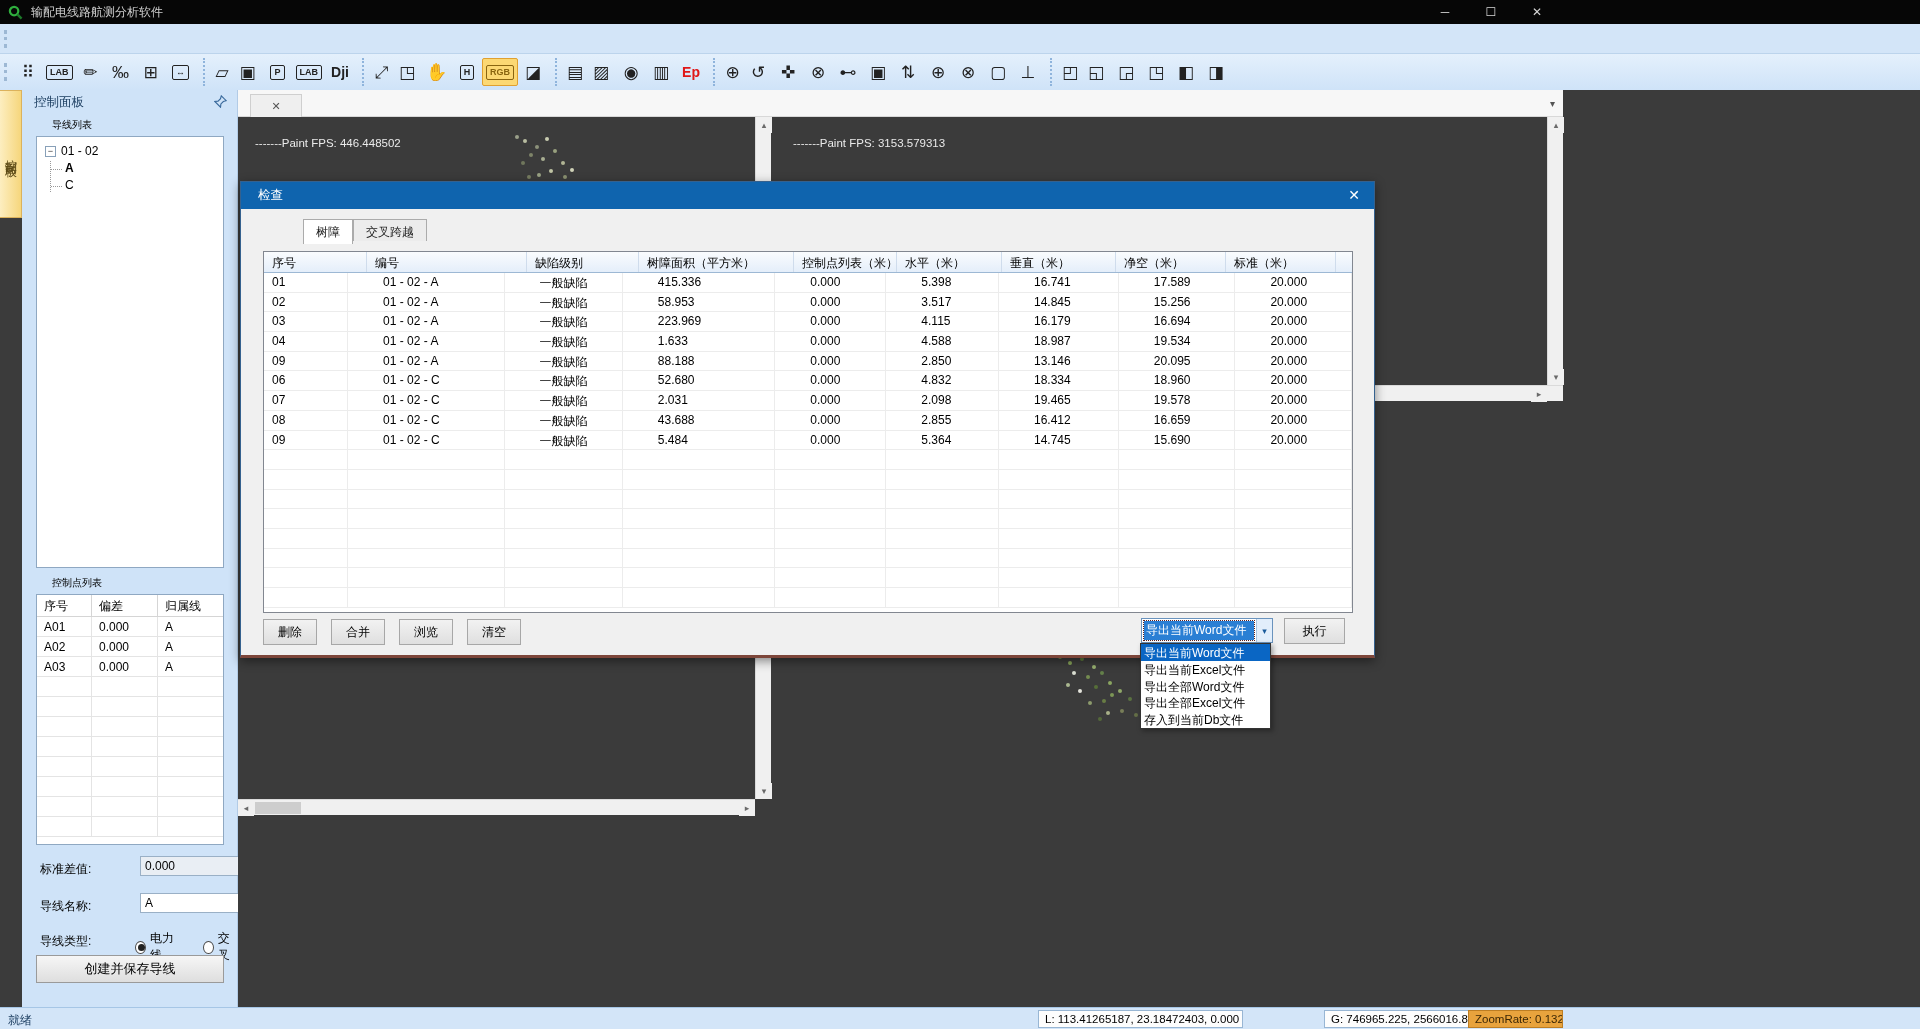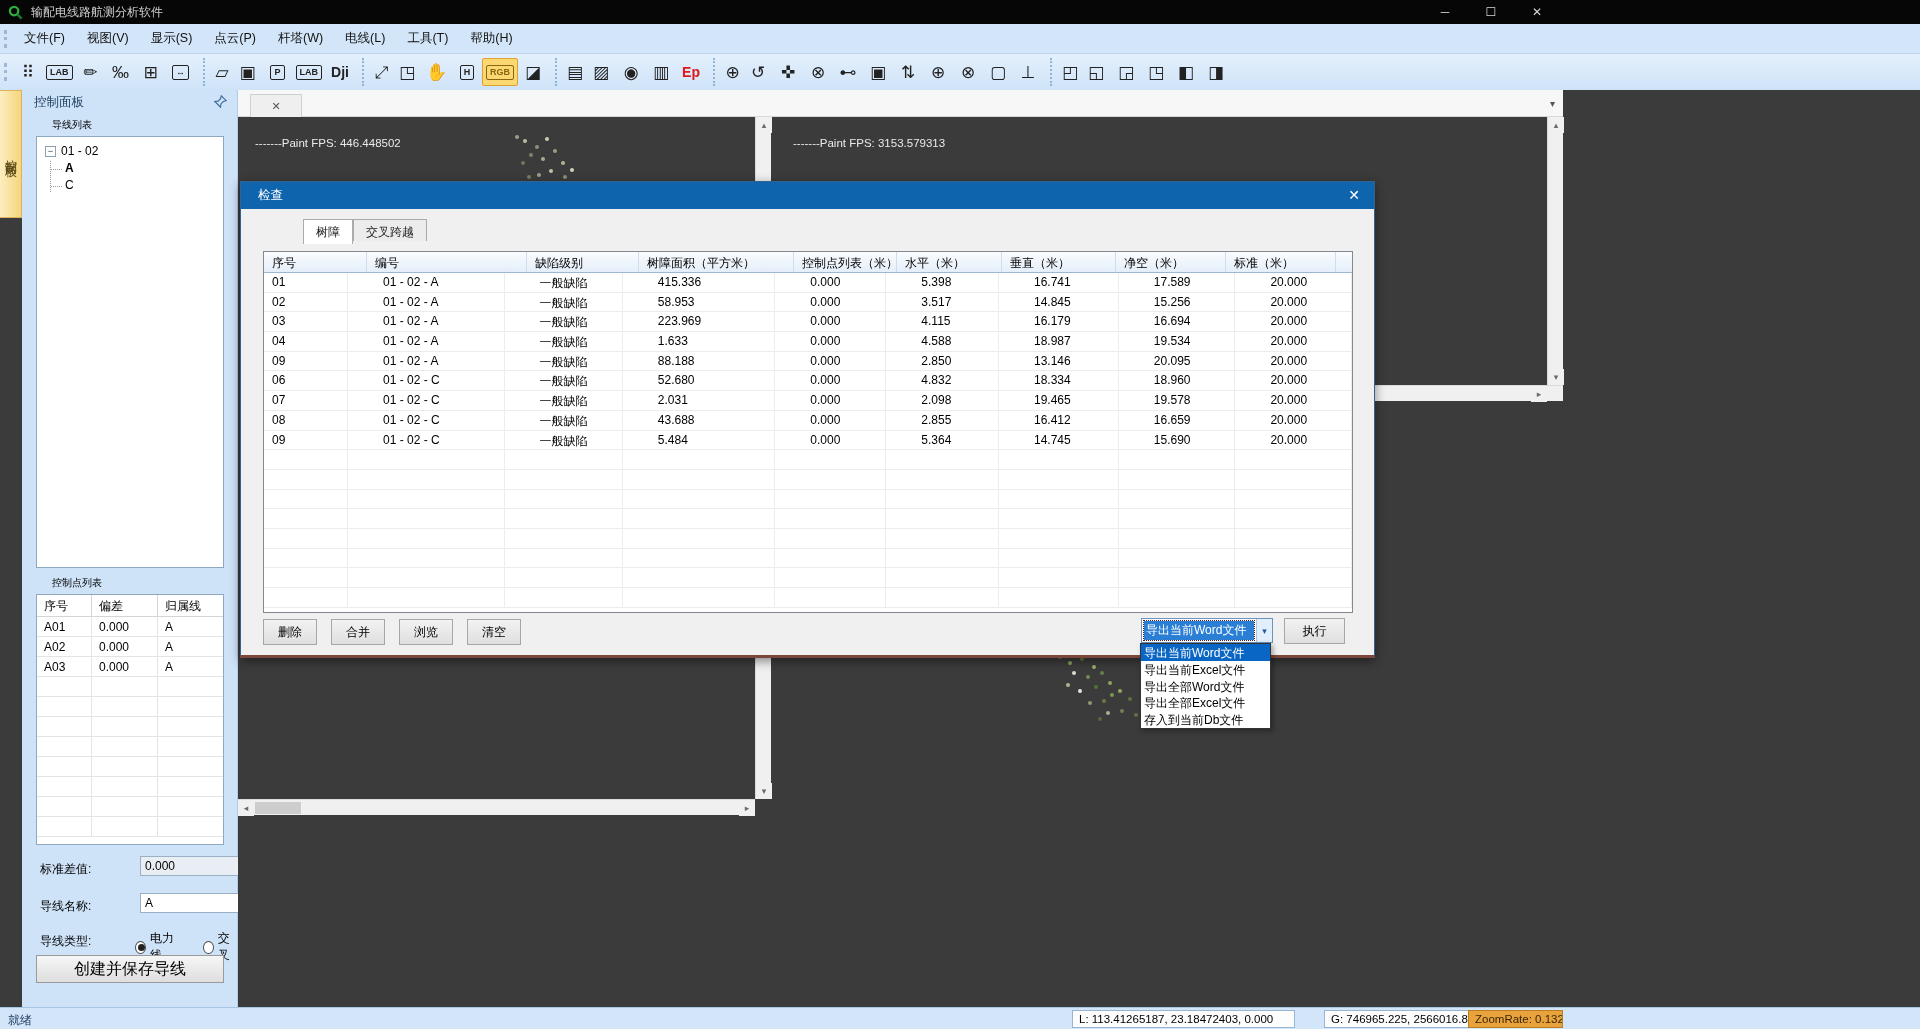--- a/index.html
+++ b/index.html
@@ -56,21 +56,21 @@
   .cp-row { display:flex; height:20px; border-bottom:1px solid #e4e4e4; }
   .cp-row span { border-right:1px solid #e4e4e4; }
   .cp-c1 { width:55px; } .cp-c2 { width:66px; } .cp-c3 { flex:1; border-right:none !important; }
 
   .fld-label { position:absolute; left:18px; font-size:12px; }
   .fld-input { position:absolute; left:118px; width:112px; height:20px; border:1px solid #9ab0c6; font-size:12px; padding:2px 4px; }
   .radio-row { position:absolute; left:113px; display:flex; gap:24px; align-items:center; font-size:12px; }
   .radio { display:flex; align-items:center; gap:4px; }
   .rb { width:13px; height:13px; border-radius:50%; border:1px solid #4a4a4a; background:#fff; position:relative; }
   .rb.on::after { content:""; position:absolute; left:2px; top:2px; width:7px; height:7px; border-radius:50%; background:#222; }
-  .create-btn { position:absolute; left:14px; top:865px; width:188px; height:28px; background:linear-gradient(#f6f6f6,#dedede); border:1px solid #9a9a9a; font-size:16px; text-align:center; line-height:26px; }
+  .create-btn { position:absolute; left:14px; top:865px; width:188px; height:28px; background:linear-gradient(#f6f6f6,#dedede); border:1px solid #9a9a9a; font-size:13px; text-align:center; line-height:26px; }
 
   
   .workspace { position:absolute; left:238px; top:90px; width:1682px; height:917px; background:#3b3b3b; }
   .doc-tabstrip { position:absolute; left:238px; top:90px; width:1325px; height:27px; background:#f7f7f7; border-bottom:1px solid #d8d8d8; }
   .doc-tab { position:absolute; left:12px; top:4px; width:52px; height:23px; background:#efefef; border:1px solid #cfcfcf; border-bottom:none; display:flex; align-items:center; justify-content:center; color:#555; font-size:11px; }
   .tab-list-arrow { position:absolute; right:8px; top:8px; color:#555; font-size:10px; }
   .fps { position:absolute; color:#eaeaea; font-size:11.5px; white-space:pre; }
 
   .vsb { position:absolute; width:16px; background:#f0f0f0; border-left:1px solid #dadada; }
   .hsb { position:absolute; height:16px; background:#f0f0f0; border-top:1px solid #dadada; }
@@ -129,31 +129,20 @@
     <span class="title-text">输配电线路航测分析软件</span>
     <div class="win-controls">
       <div class="win-btn">─</div>
       <div class="win-btn">☐</div>
       <div class="win-btn">✕</div>
     </div>
   </div>
 
   <div class="menubar">
     <div class="grip"></div>
-    <div style="display:flex">
-
-    <div class="menu-item">文件(F)</div>
-        <div class="menu-item">视图(V)</div>
-        <div class="menu-item">显示(S)</div>
-        <div class="menu-item">点云(P)</div>
-        <div class="menu-item">杆塔(W)</div>
-        <div class="menu-item">电线(L)</div>
-        <div class="menu-item">工具(T)</div>
-        <div class="menu-item">帮助(H)</div>
-      </div>
   </div>
 
   <div class="toolbar">
     <div class="grip"></div>
     <div style="display:flex;align-items:center">
 
         <div class="tool glyph">
           <span class="g">⠿</span>
         </div>
 
@@ -722,18 +711,18 @@
 
       <div class="dd-item">导出全部Word文件</div>
 
       <div class="dd-item">导出全部Excel文件</div>
 
       <div class="dd-item">存入到当前Db文件</div>
     </div>
 
   <div class="statusbar">
     <span class="status-ready">就绪</span>
-    <div class="status-seg" style="left:1072px; width:223px;">L: 113.41265187, 23.18472403, 0.000</div>
+    <div class="status-seg" style="left:1038px; width:205px;">L: 113.41265187, 23.18472403, 0.000</div>
     <div class="status-seg" style="left:1324px; width:205px;">G: 746965.225, 2566016.827, 0.000</div>
     <div class="status-seg seg-zoom" style="left:1468px; width:95px;">ZoomRate: 0.1327</div>
   </div>
 
 </div>
 
 </body></html>

